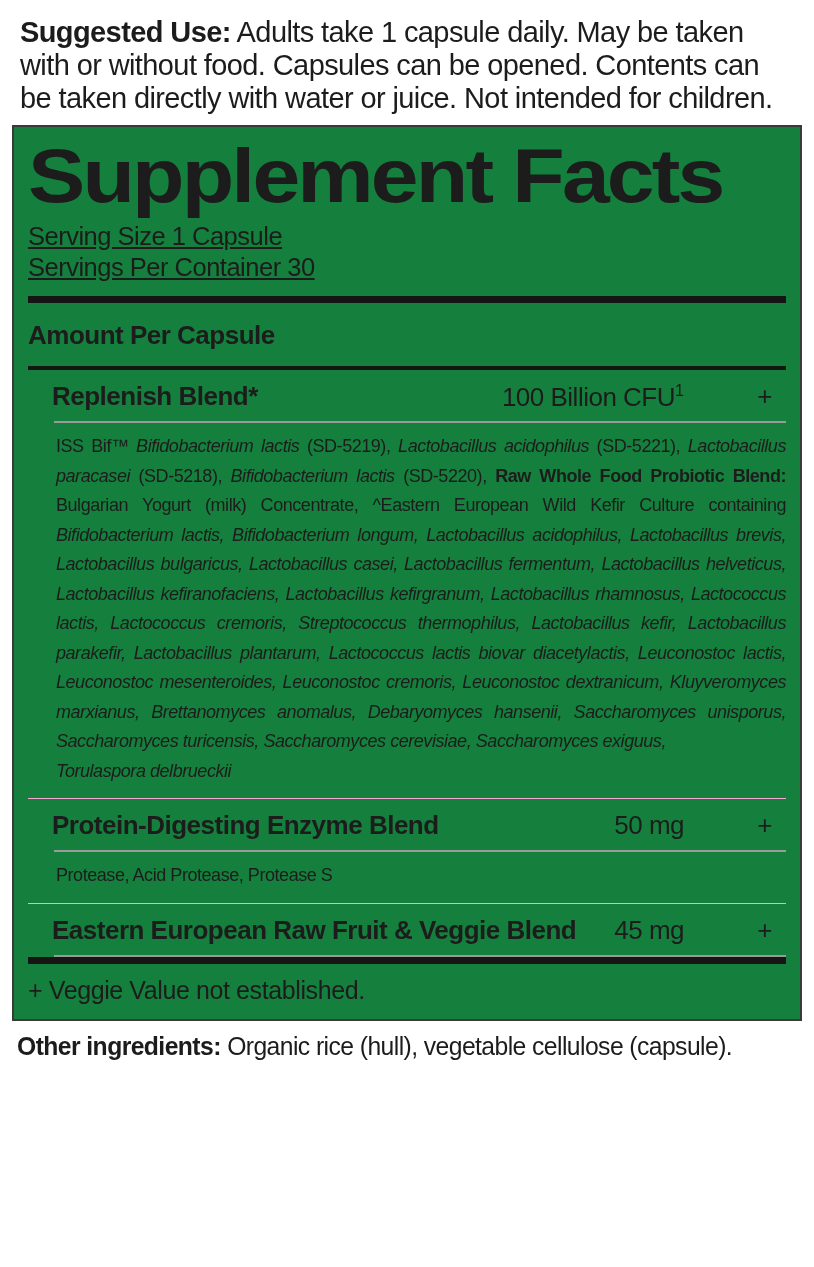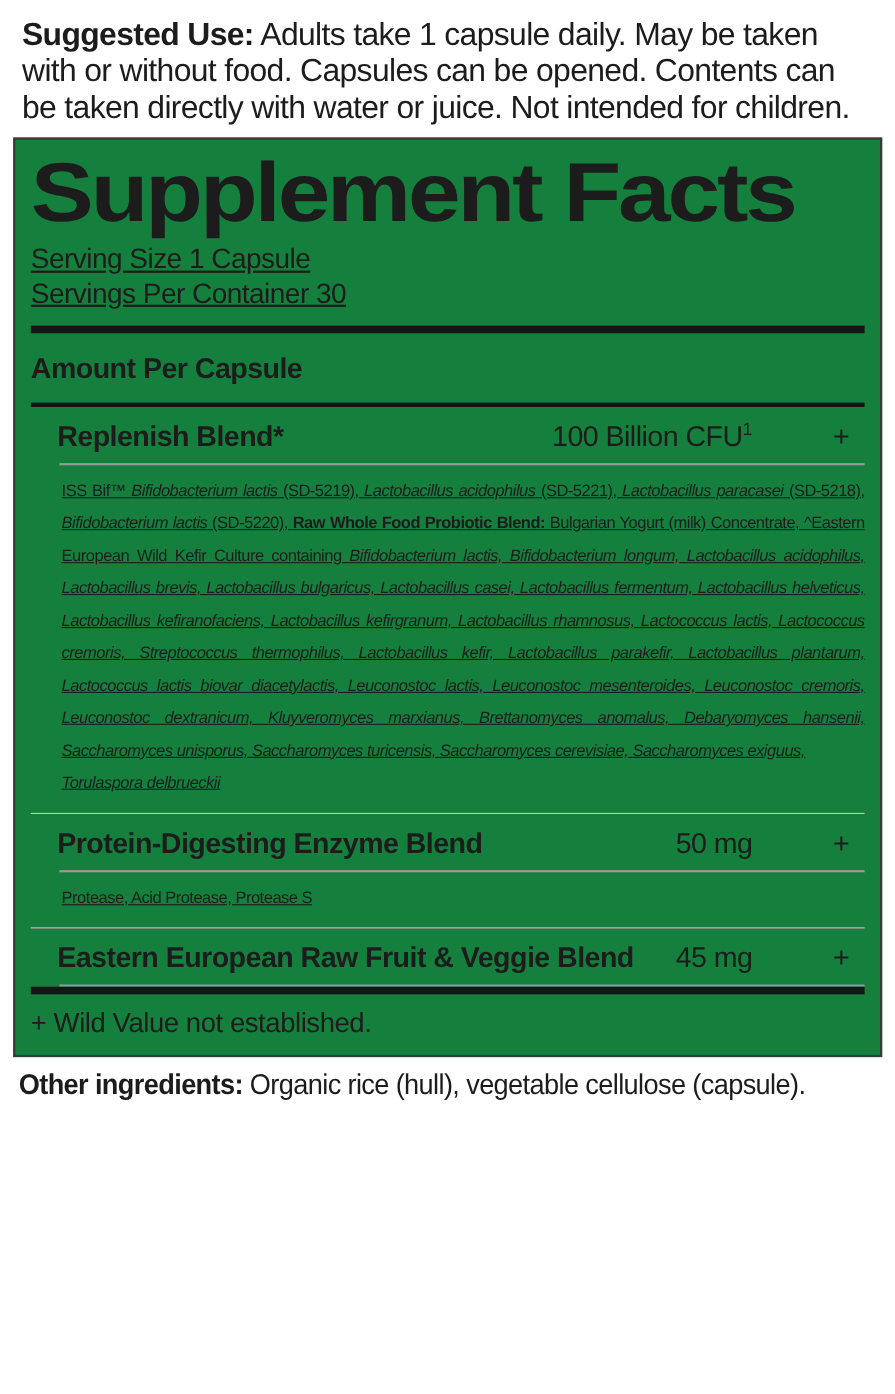--- a/index.html
+++ b/index.html
@@ -76,25 +76,24 @@
     text-align: right;
     padding-right: 14px;
     box-sizing: border-box;
   }
   .under-rule {
     border-bottom: 2px solid #9a9a9a;
     margin-left: 26px;
   }
   .blend-details {
     padding: 9px 0 12px 28px;
-    font-size: 15px;
+    font-size: 18px;
     line-height: 29.5px;
     letter-spacing: -0.45px;
     text-align: justify;
-    text-decoration: underline;
   }
   .blend-details .it { font-style: italic; }
   .blend-details .bd { font-weight: bold; }
   .footnote {
     font-size: 25px;
     letter-spacing: -0.4px;
     padding: 12px 0 8px 0;
   }
   .other {
     margin: 10px 0 0 17px;
@@ -149,21 +148,21 @@
     <div class="blend-header">
       <span class="blend-name">Eastern European Raw Fruit &amp; Veggie Blend</span>
       <span class="blend-amount"><span>45 mg</span></span>
       <span class="dv-col">+</span>
     </div>
     <div class="under-rule"></div>
   </div>
 </div>
 
   <div class="bar-heavy" style="margin-top:0;"></div>
-  <div class="footnote">+ Wild Value not established.</div>
+  <div class="footnote">+ Veggie Value not established.</div>
 </div>
 
 <div class="other">
   <span class="lead">Other ingredients:</span><span> Organic rice (hull), vegetable cellulose (capsule).</span>
 </div>
 
 
 
 
 

